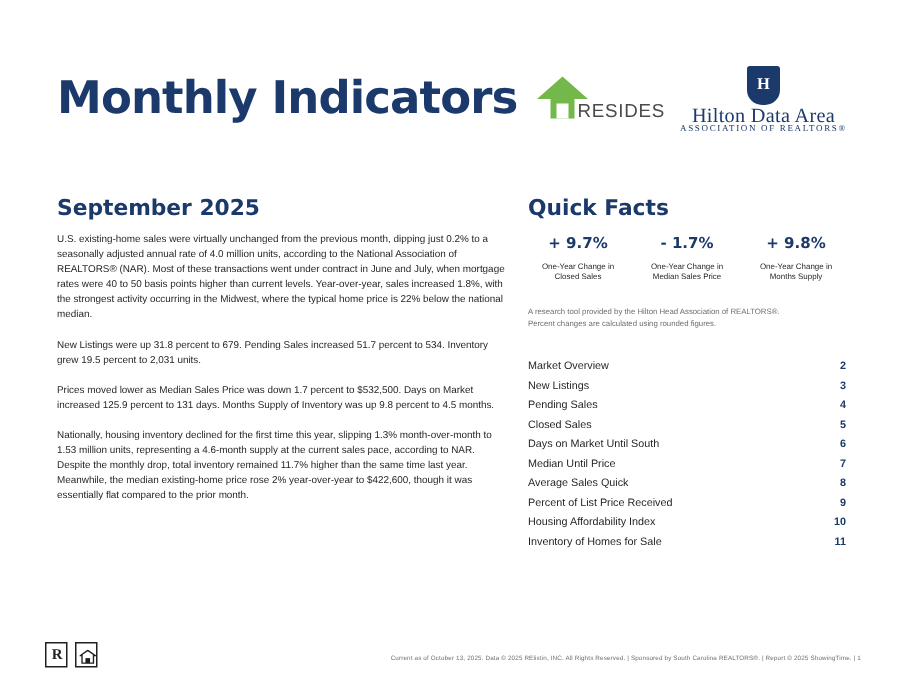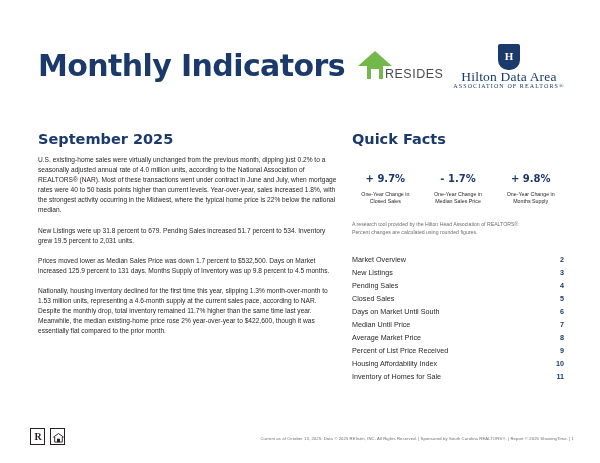--- a/index.html
+++ b/index.html
@@ -162,21 +162,21 @@
     position: absolute;
     left: 352px;
     top: 131px;
     width: 212px;
   }
   .qf-heading {
     font-size: 14.5px;
     font-weight: bold;
     color: #1b3a6b;
     font-family: "DejaVu Sans", sans-serif;
-    margin-bottom: 26px;
+    margin-bottom: 10px;
   }
   .qf-row {
     display: flex;
     gap: 6px;
   }
   .qf-cell {
     flex: 1;
     text-align: center;
   }
   .qf-value {
@@ -334,21 +334,21 @@
       </div>
       <div class="toc-item">
         <span>Days on Market Until South</span>
         <span class="pg">6</span>
       </div>
       <div class="toc-item">
         <span>Median Until Price</span>
         <span class="pg">7</span>
       </div>
       <div class="toc-item">
-        <span>Average Market Price</span>
+        <span>Average Sales Quick</span>
         <span class="pg">8</span>
       </div>
       <div class="toc-item">
         <span>Percent of List Price Received</span>
         <span class="pg">9</span>
       </div>
       <div class="toc-item">
         <span>Housing Affordability Index</span>
         <span class="pg">10</span>
       </div>

